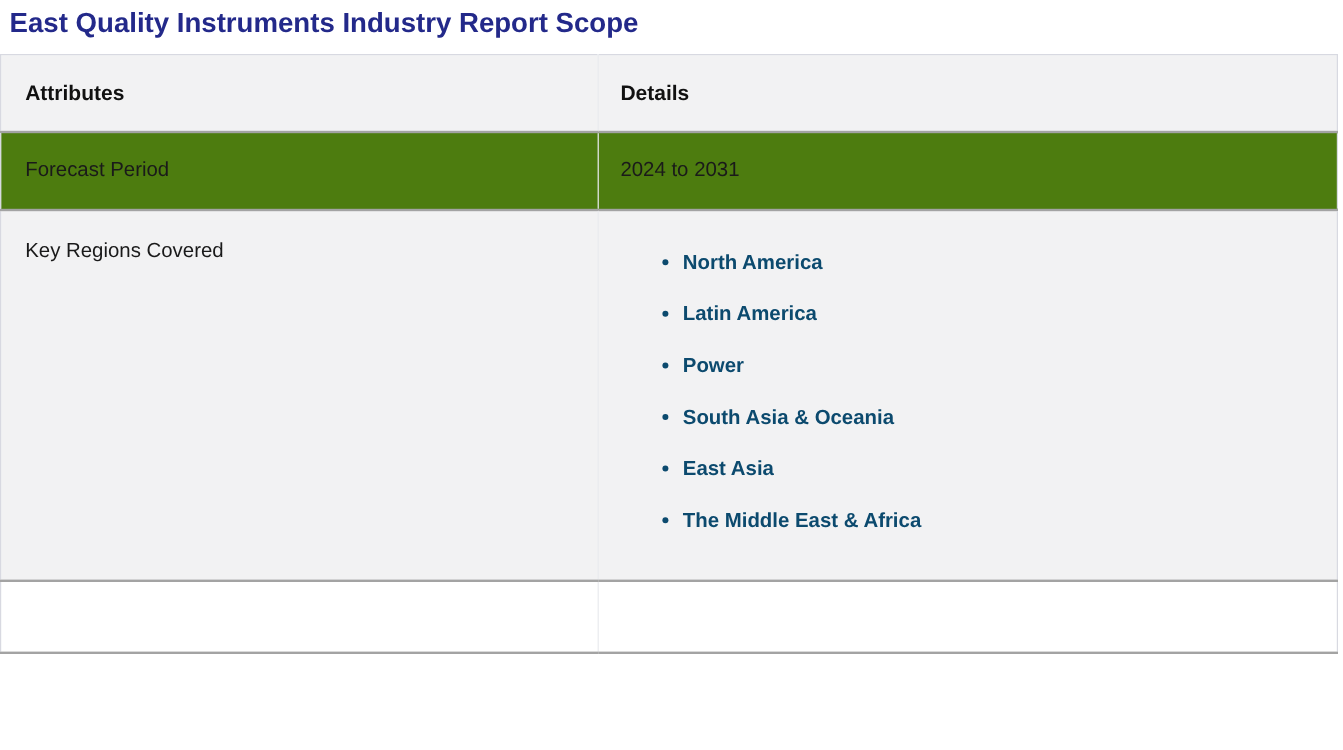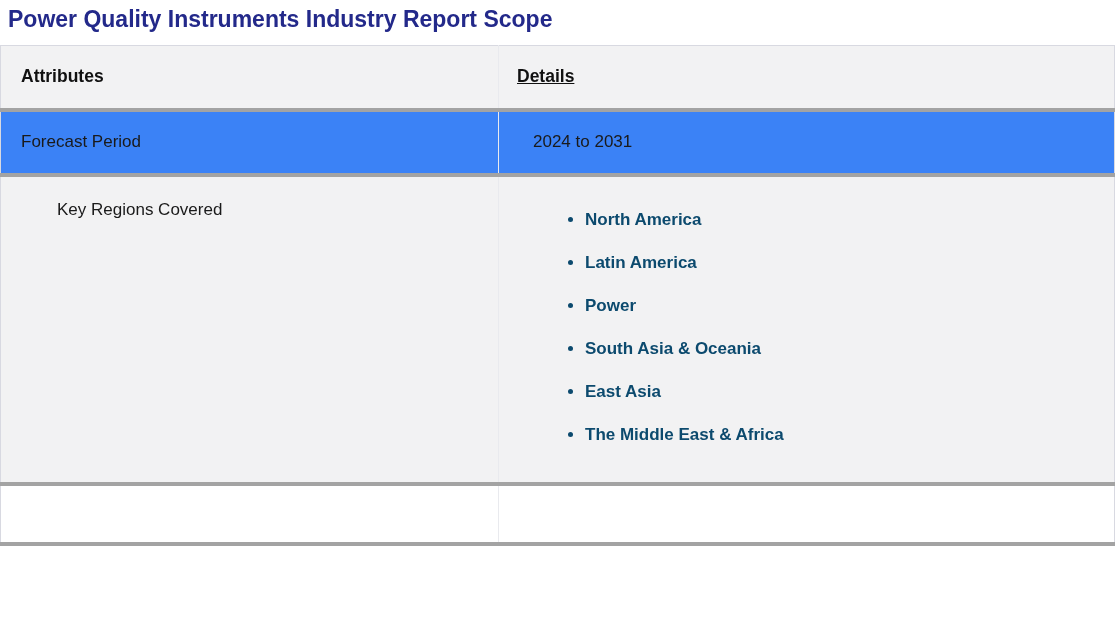--- a/index.html
+++ b/index.html
@@ -22,71 +22,71 @@
   }
   table.scope-table {
     border-collapse: collapse;
     table-layout: fixed;
     width: 1115px;
     margin-top: 12px;
     border: 1px solid #d8d9e1;
   }
   .scope-table col.col-attr { width: 498px; }
   .scope-table th, .scope-table td {
-    border-bottom: 4px solid #a3a3a3;
+    border-bottom: 2px solid #a3a3a3;
     text-align: left;
     vertical-align: middle;
   }
   .scope-table th + th, .scope-table td + td {
     border-left: 1px solid #e9eaee;
   }
   .scope-table th {
     height: 64px;
     background: #f2f2f3;
     font-size: 17.5px;
     font-weight: 700;
     color: #111111;
     padding: 0 10px 0 20px;
   }
-  .scope-table th.th-details { padding-left: 18px; text-decoration: underline; }
+  .scope-table th.th-details { padding-left: 18px; }
   .scope-table td {
     font-size: 17px;
     color: #1a1a1a;
     padding: 0 10px 0 20px;
     height: 65px;
-    background: #3b82f6;
+    background: #4d7c0f;
   }
-  .scope-table td.detail-cell { padding-left: 34px; }
+  .scope-table td.detail-cell { padding-left: 18px; }
   .scope-table tr.row-alt td { background: #f2f2f3; }
   .scope-table tr.row-regions td {
     height: 309px;
     vertical-align: top;
     padding-top: 20px;
   }
-  .scope-table tr.row-regions td .cell-label { line-height: 26px; margin-left: 36px; }
+  .scope-table tr.row-regions td .cell-label { line-height: 26px; }
   ul.region-list {
     margin: 10px 0 0 0;
     padding: 0 0 0 52px;
     list-style: disc;
   }
   ul.region-list li {
     font-size: 17px;
     line-height: 26px;
     margin-bottom: 17px;
     color: #0c4a6e;
     font-weight: bold;
   }
   .scope-table tr.row-clipped td { height: 60px; background: #ffffff; }
 </style>
 </head>
 <body>
 
 <div class="page">
 
-  <h1 class="page-title">Power Quality Instruments Industry Report Scope</h1>
+  <h1 class="page-title">East Quality Instruments Industry Report Scope</h1>
 
   <table class="scope-table">
     <colgroup>
       <col class="col-attr">
       <col class="col-detail">
     </colgroup>
     <thead>
       <tr>
         <th class="th-attributes">Attributes</th>
         <th class="th-details">Details</th>

